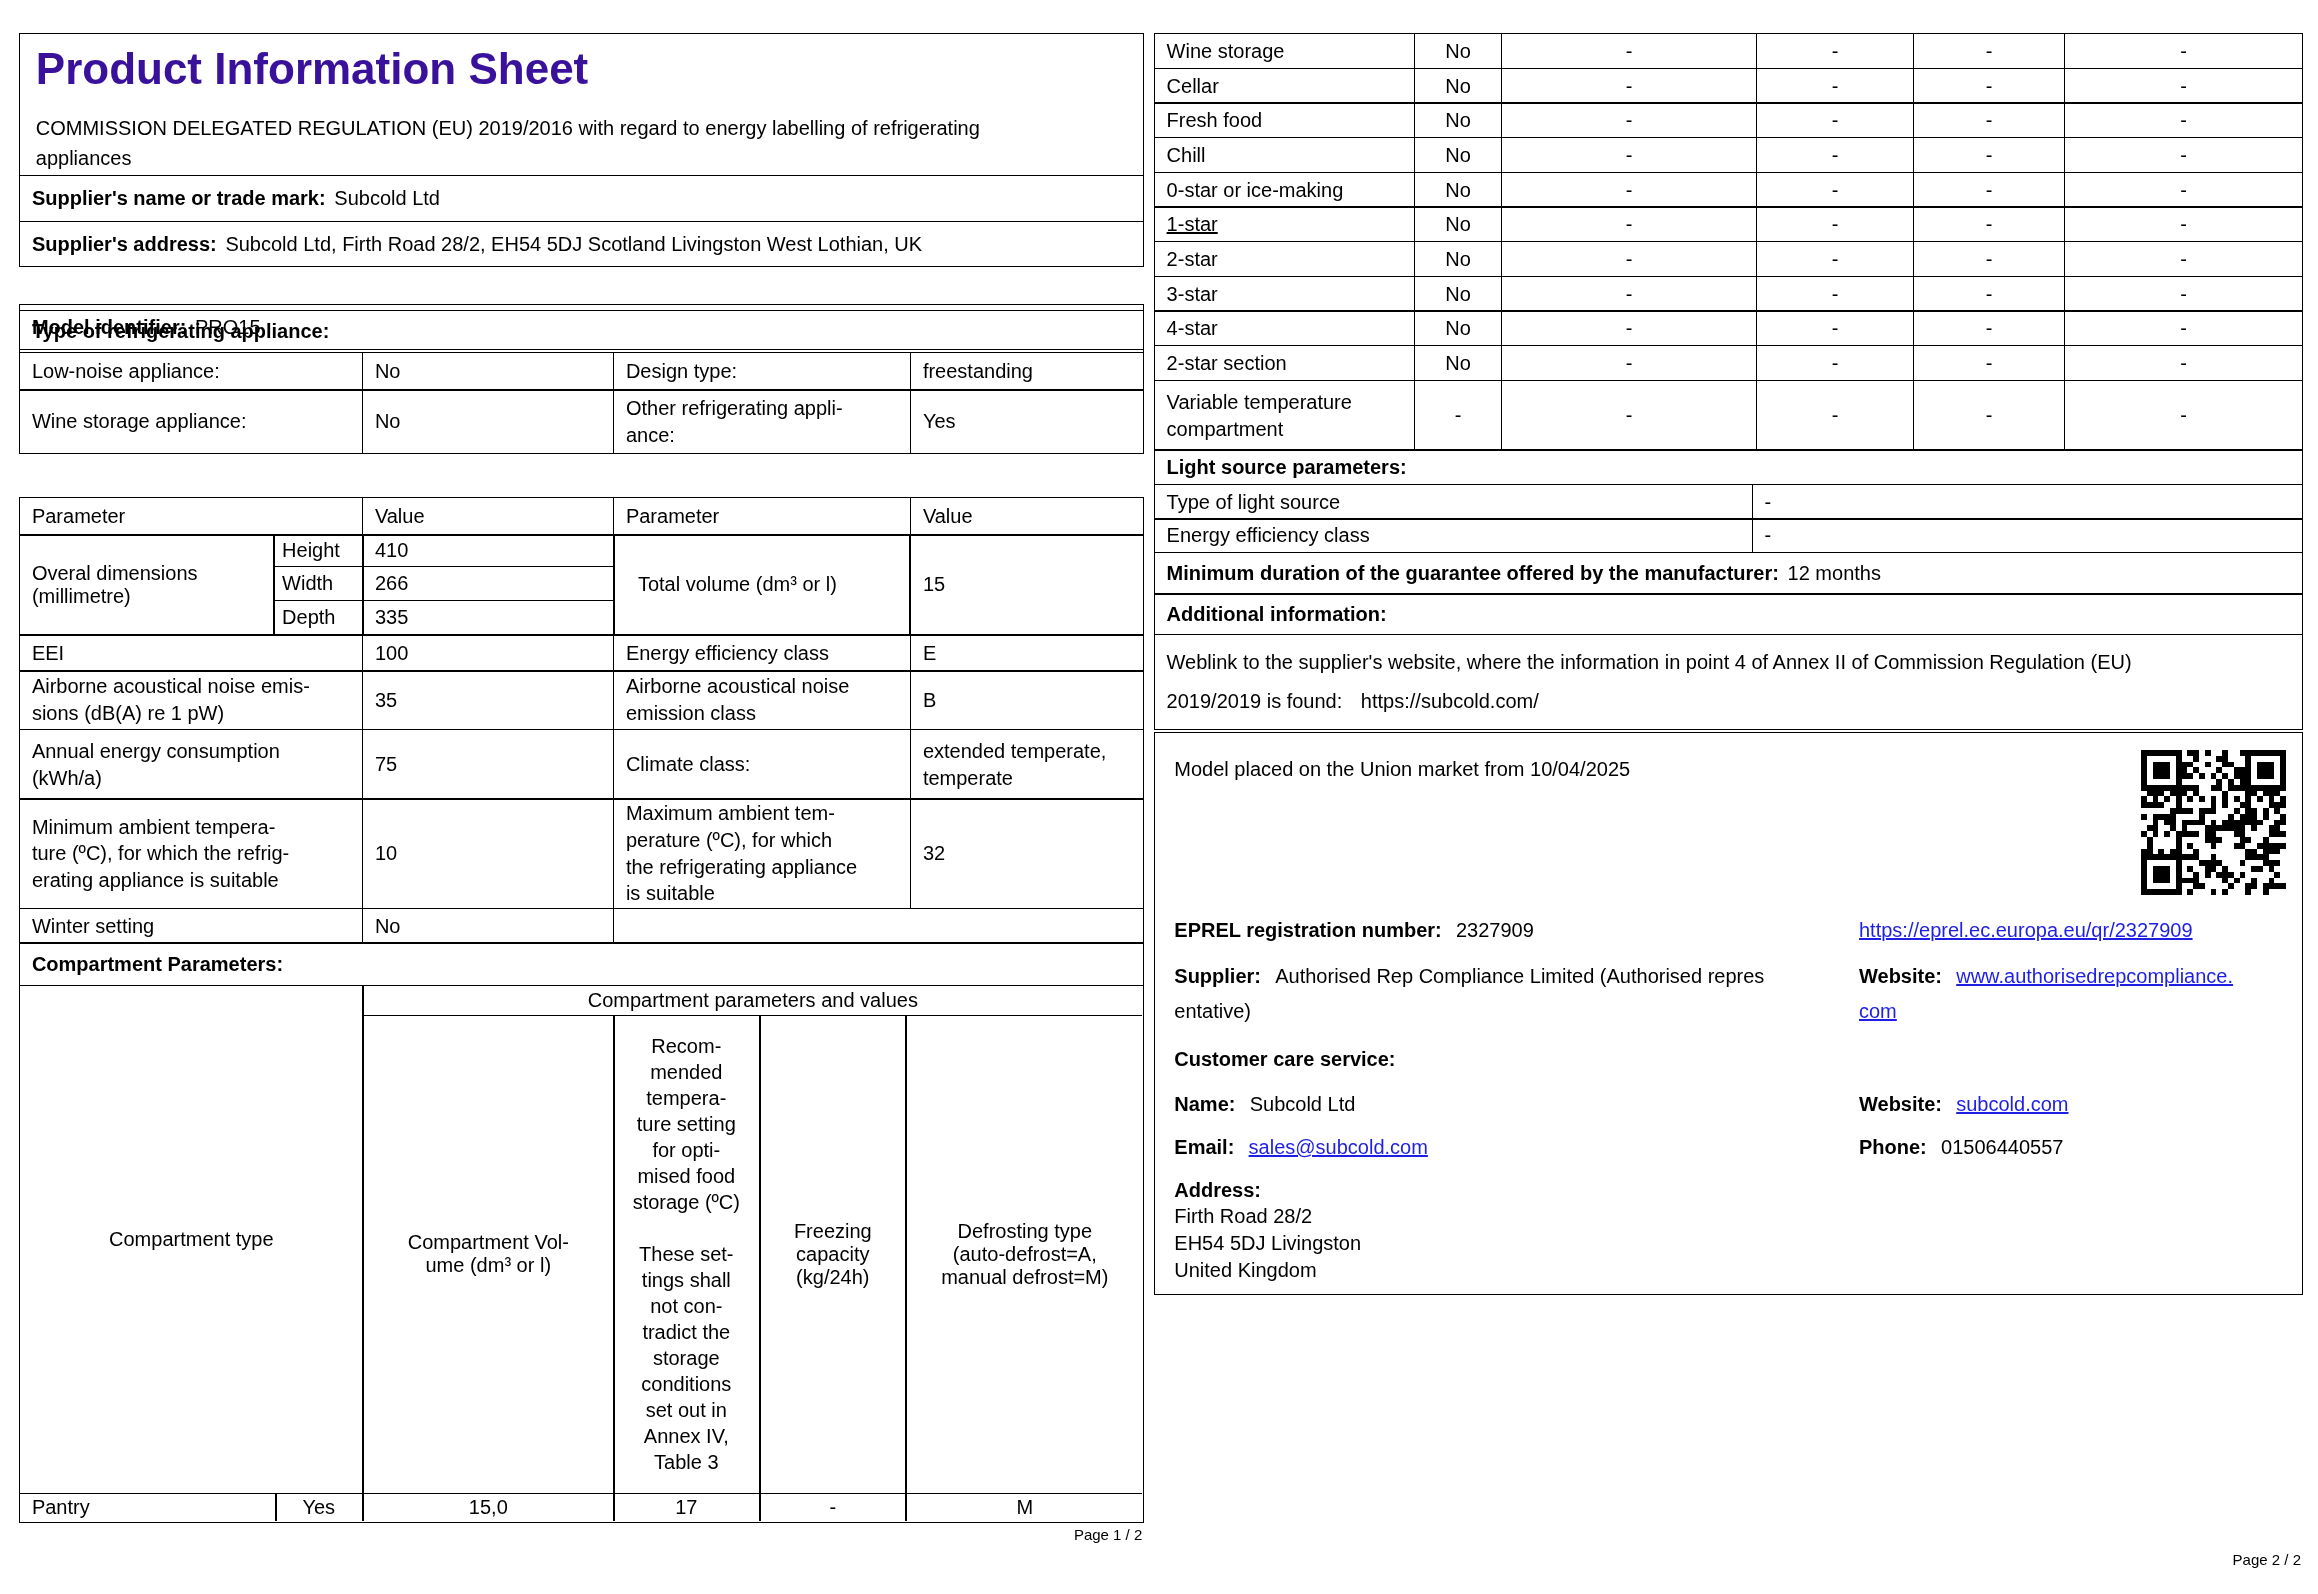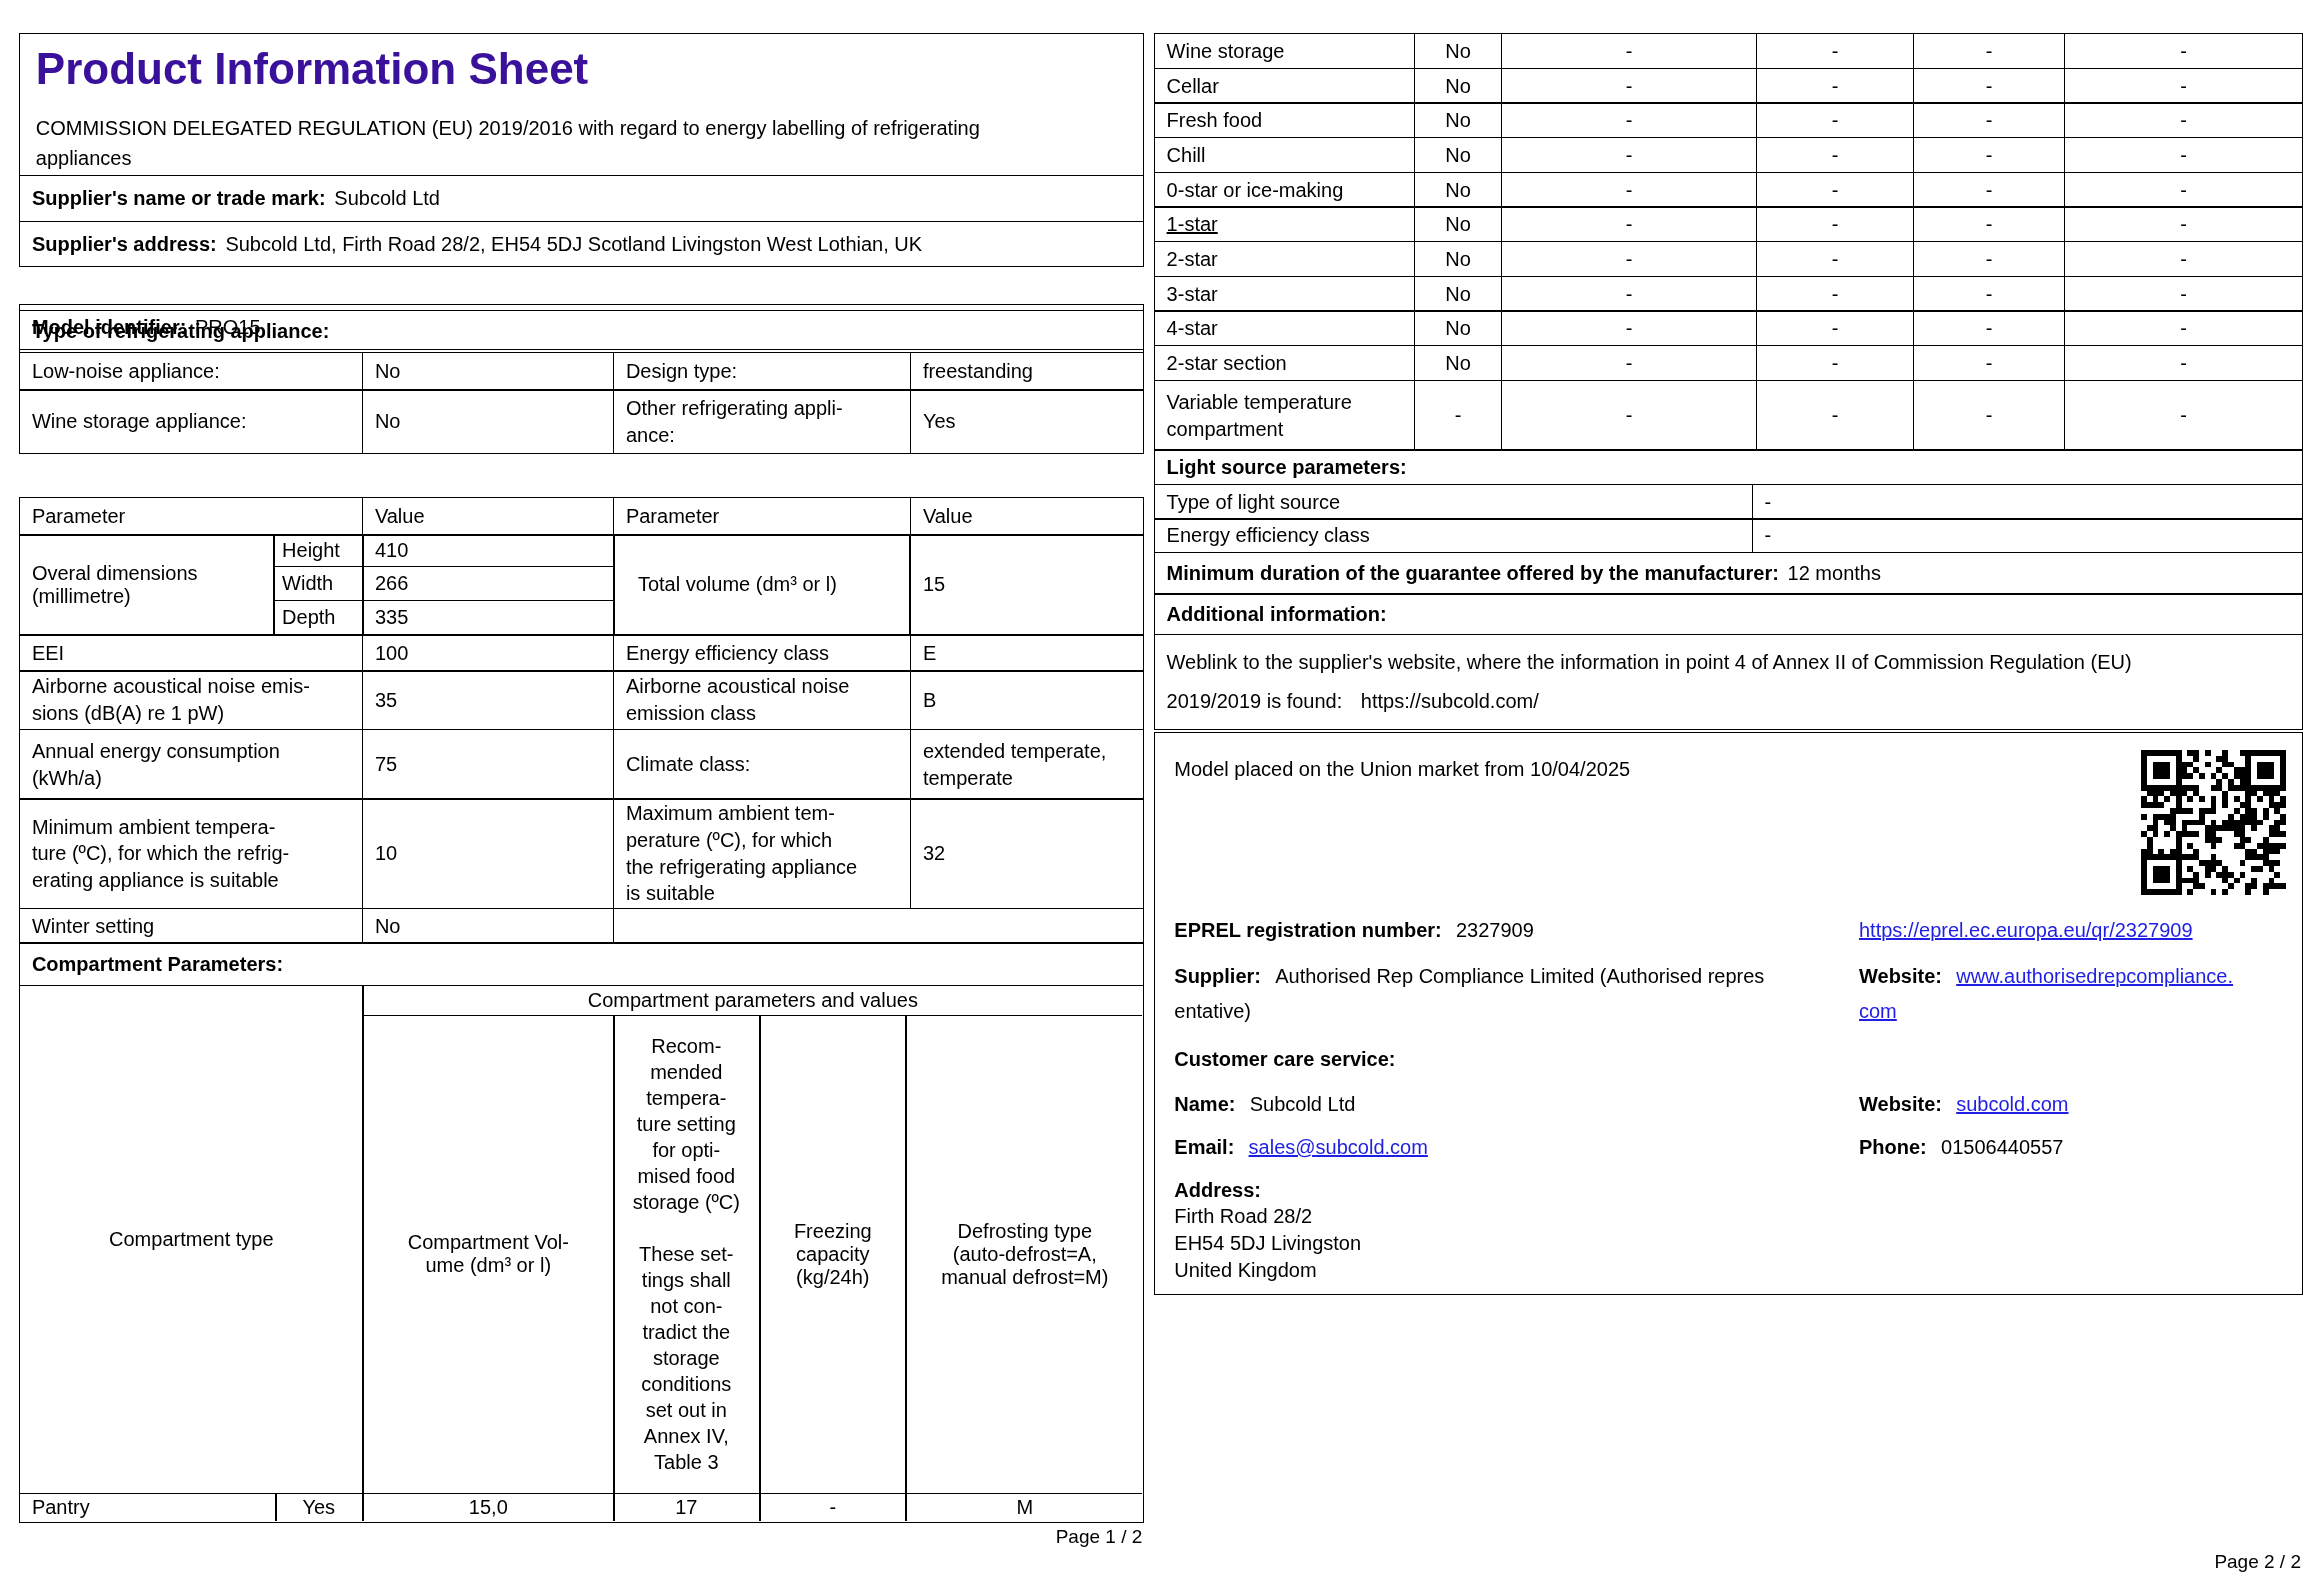--- a/index.html
+++ b/index.html
@@ -12,21 +12,21 @@
   .c.last{border-right:none;}
   .c.ctr{justify-content:center;text-align:center;padding:2.9px 3.9px;}
   .pre{white-space:pre-line;}
   .b{font-weight:bold;}
   .title{font-weight:bold;font-size:44px;color:var(--title);}
   .lnk{color:var(--link);text-decoration:underline;}
   .vline{position:absolute;width:1.4px;background:#000;}
   .hline{position:absolute;height:1.4px;background:#000;}
   .cellbox{position:absolute;display:flex;align-items:center;}
   .cellbox.ctr{justify-content:center;text-align:center;}
-  .footer{position:absolute;font-size:19px;text-align:right;}
+  .footer{position:absolute;font-size:15px;text-align:right;}
   .boxtext{position:absolute;line-height:1.75;}
   .val{margin-left:8.7px;}
 </style>
 </head>
 <body>
 
 <div id="canvas">
 
   <div class="row" style="left:19.3px;top:33px;width:1125px;height:143px;">
     <div style="padding:9.7px 15.5px;">

